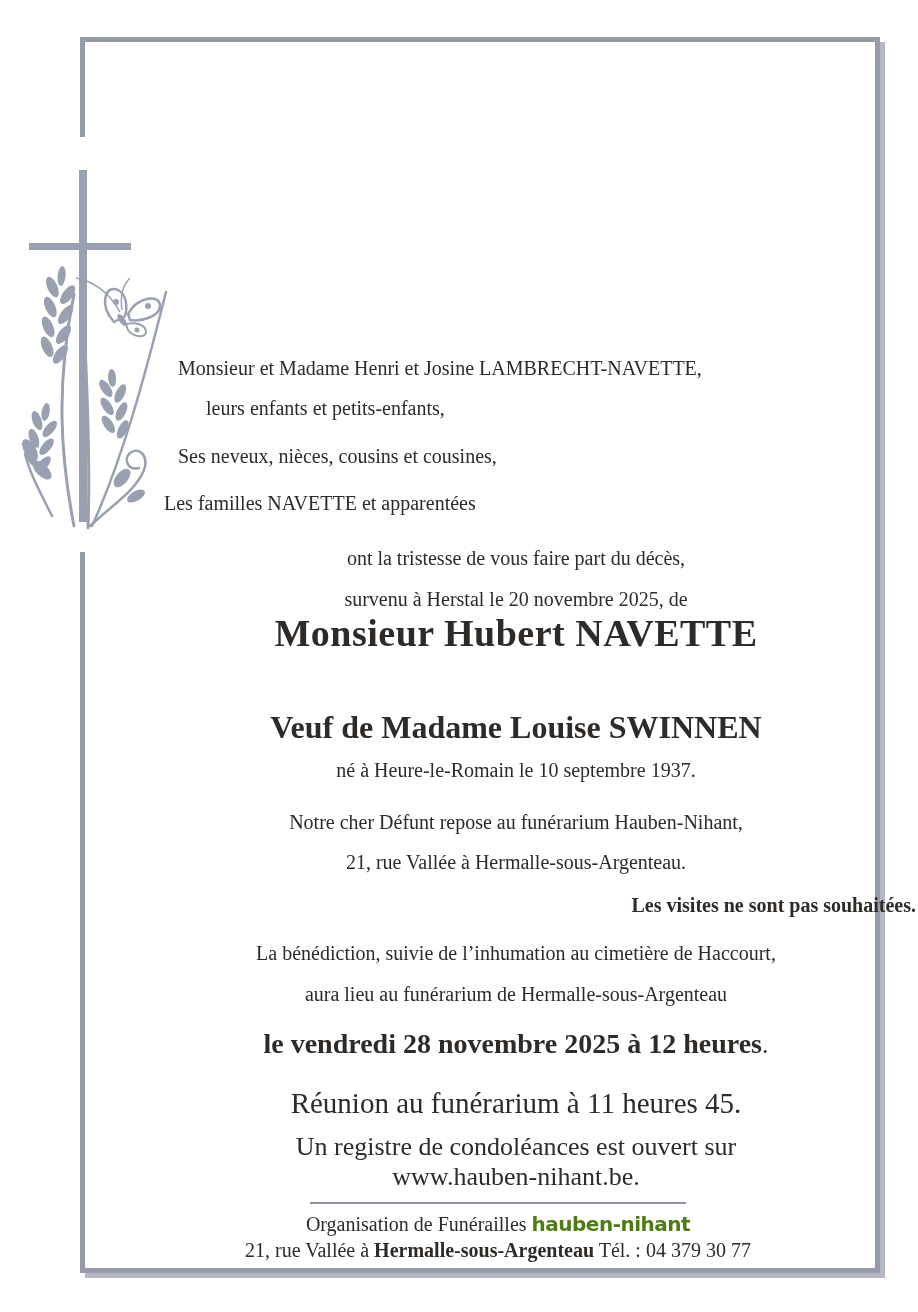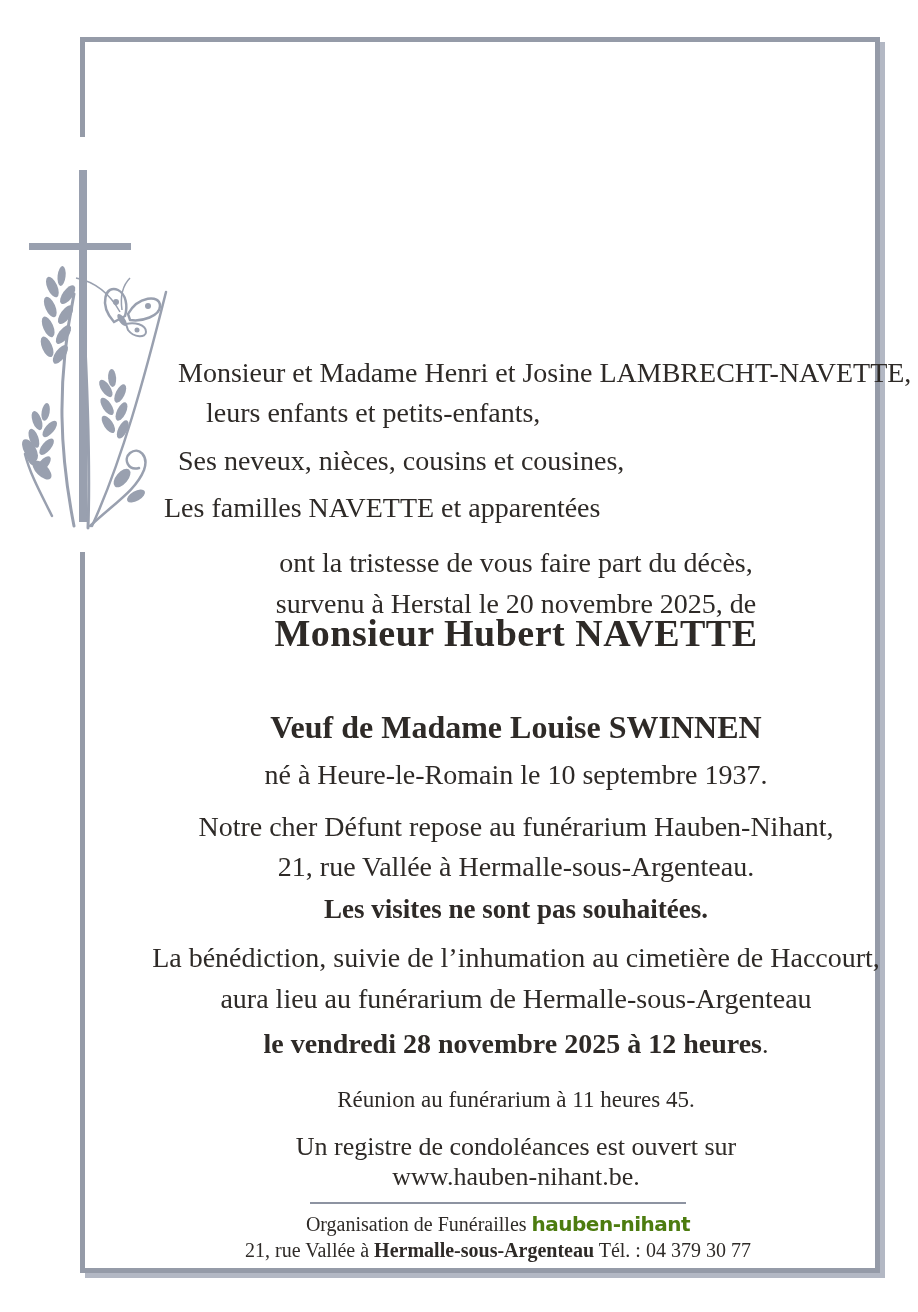--- a/index.html
+++ b/index.html
@@ -21,29 +21,29 @@
   .frame-right{position:absolute;left:875px;top:37px;width:5px;height:1236px;background:#959ba8;}
   .frame-bottom{position:absolute;left:80px;top:1268px;width:800px;height:5px;background:#959ba8;}
   .frame-left-upper{position:absolute;left:80px;top:37px;width:5px;height:100px;background:#959ba8;}
   .frame-left-lower{position:absolute;left:80px;top:552px;width:5px;height:721px;background:#959ba8;}
   
   .cross-stem{position:absolute;left:79px;top:170px;width:8px;height:352px;background:#99a0af;}
   .cross-bar{position:absolute;left:29px;top:243px;width:102px;height:7px;background:#99a0af;}
   
   .floral{position:absolute;left:18px;top:264px;}
   
-  .t{position:absolute;white-space:nowrap;font-size:28px;line-height:1.2;}
+  .t{position:absolute;white-space:nowrap;font-size:20px;line-height:1.2;}
   .centered{left:116px;width:800px;text-align:center;}
   .b{font-weight:bold;}
   .name{font-size:38px;font-weight:bold;letter-spacing:0.5px;}
   .widower{font-size:32px;font-weight:bold;}
-  .visits{font-size:27px;font-weight:bold;}
+  .visits{font-size:20px;font-weight:bold;text-align:right;}
   .cdate{font-size:26px;}
   .cdate .b{font-size:28px;}
-  .meeting{font-size:23px;}
+  .meeting{font-size:29px;}
   .small{font-size:26px;}
   .footer-line{font-size:20px;}
   .logo{
     font-family:"DejaVu Sans","Liberation Sans",sans-serif;
     font-weight:700;font-size:20px;letter-spacing:-0.5px;color:#4d7c0f;
   }
   .footer-divider{position:absolute;left:310px;top:1202px;width:376px;height:2px;background:#8d93a1;}
 </style>
 </head>
 <body>

